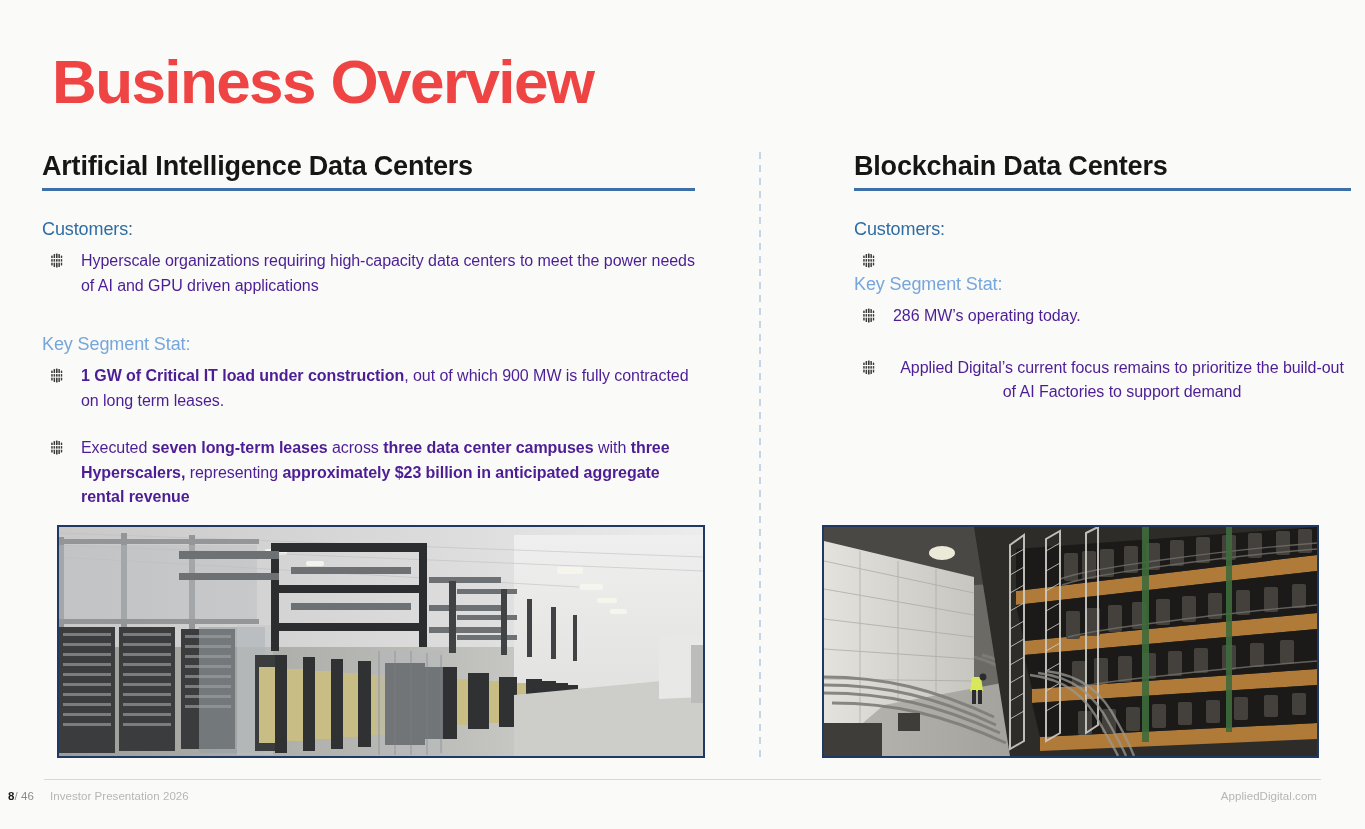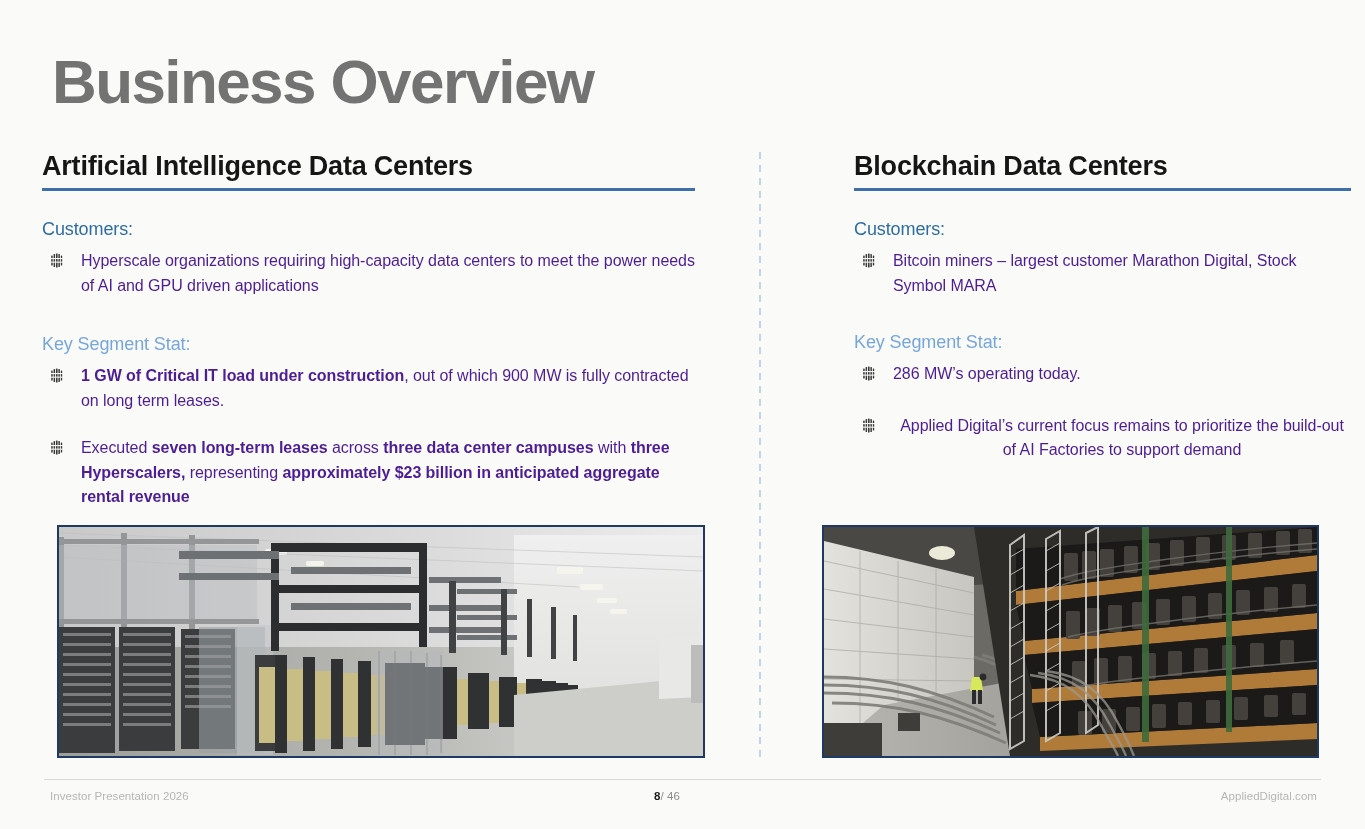--- a/index.html
+++ b/index.html
@@ -17,21 +17,21 @@
 
   
   .slide-title {
     position: absolute;
     left: 52px;
     top: 45px;
     font-size: 62px;
     line-height: 74px;
     font-weight: 700;
     letter-spacing: -1.6px;
-    color: #737373;
+    color: #ef4444;
     white-space: nowrap;
   }
 
   
   .col {
     position: absolute;
     top: 150px;
   }
   .col-left  { left: 42px;  width: 653px; }
   .col-right { left: 822px; width: 497px; margin-left: 32px; }
@@ -131,22 +131,22 @@
     position: absolute;
     top: 789px;
     font-size: 11.5px;
     line-height: 14px;
     color: #b6b6b2;
     letter-spacing: 0.05px;
   }
   .footer-left  { left: 50px; }
   .footer-right { right: 48px; }
   .footer-page {
-    left: 0; width: 1334px;
-    text-align: center;
+    left: 8px; width: 1334px;
+    text-align: left;
     color: #8c8c8c;
   }
   .footer-page .pg-cur { color: #1a1a1a; font-weight: 700; }
   .footer-page .pg-tot { color: #8c8c8c; }
 </style>
 </head>
 <body>
 
 <div class="slide-title">Business Overview</div>
 
@@ -218,21 +218,21 @@
               <rect x="1.2" y="2.6" width="1.5" height="9.8" rx="0.5"></rect>
               <rect x="3.6" y="1.1" width="1.5" height="12.8" rx="0.5"></rect>
               <rect x="6.0" y="0.4" width="1.6" height="14.2" rx="0.5"></rect>
               <rect x="8.4" y="1.1" width="1.5" height="12.8" rx="0.5"></rect>
               <rect x="10.8" y="2.6" width="1.4" height="9.8" rx="0.5"></rect>
             </g>
             <g fill="#fafaf8">
               <rect x="0" y="5.0" width="13" height="1.1"></rect>
               <rect x="0" y="8.6" width="13" height="1.1"></rect>
             </g>
-          </svg><span><span>Bitcoin miners – largest customer Marathon Digital, Stock Symbol MARA</span></span></li>
+          </svg></li>
       </ul>
   </div>
 
   <div class="blk-keystat">
     <div class="subhead keystat">Key Segment Stat:</div>
     <ul class="bullets">
         <li><svg class="bullet-glyph" viewBox="0 0 13 15">
             <g fill="#3a3a3a">
               <rect x="1.2" y="2.6" width="1.5" height="9.8" rx="0.5"></rect>
               <rect x="3.6" y="1.1" width="1.5" height="12.8" rx="0.5"></rect>

